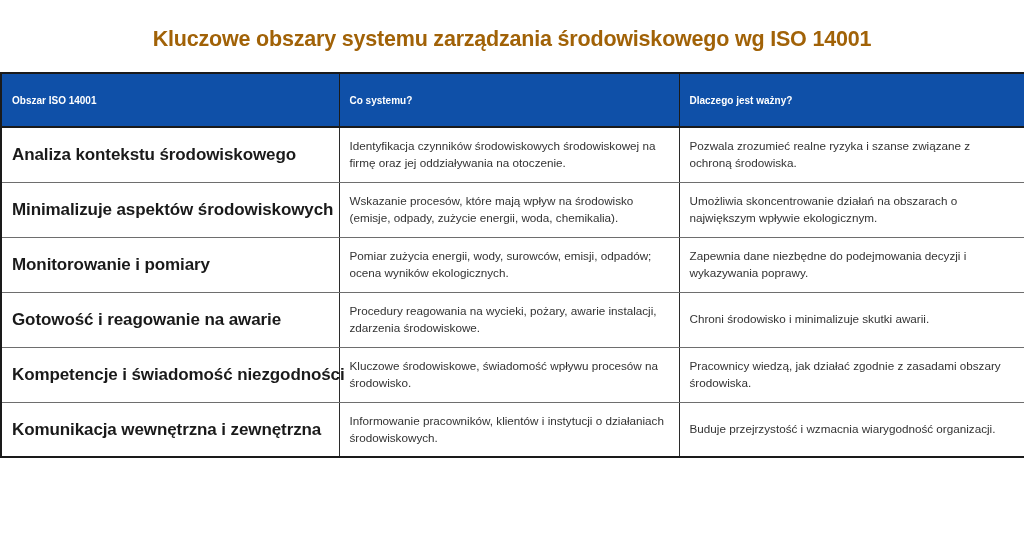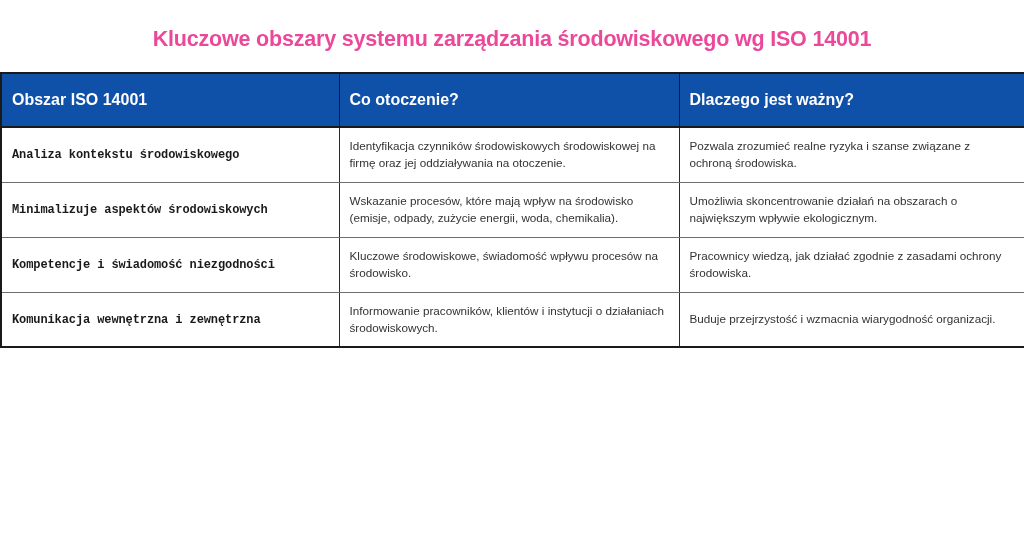--- a/index.html
+++ b/index.html
@@ -22,42 +22,42 @@
     box-sizing: border-box;
   }
 
   .page-title {
     width: 1024px;
     height: 38px;
     line-height: 38px;
     text-align: center;
     font-size: 21.5px;
     font-weight: bold;
-    color: #ec4899;
+    color: #a16207;
     letter-spacing: -0.2px;
     white-space: nowrap;
     overflow: hidden;
     margin-top: 20px;
   }
 
   table.iso-table {
     border-collapse: collapse;
     table-layout: fixed;
     width: 1024px;
     margin: 0;
   }
 
   table.iso-table col.c1 { width: 338px; }
   table.iso-table col.c2 { width: 340px; }
   table.iso-table col.c3 { width: 346px; }
 
   table.iso-table thead th {
     background: #0F50A8;
     color: #ffffff;
-    font-size: 16px;
+    font-size: 10px;
     font-weight: bold;
     text-align: left;
     vertical-align: middle;
     height: 54px;
     padding: 0 0 0 10px;
     box-sizing: border-box;
     border: 1px solid #1a1a1a;
     border-top: 2px solid #1a1a1a;
     border-bottom: 2px solid #1a1a1a;
     white-space: nowrap;
@@ -73,26 +73,25 @@
     border-left: 1px solid #2b2b2b;
     border-right: 1px solid #2b2b2b;
     border-top: 1px solid #6e6e6e;
     border-bottom: 1px solid #6e6e6e;
     background: #ffffff;
     padding: 4px 12px 4px 10px;
   }
 
   table.iso-table tbody td.col-area {
     border-left: 2px solid #1a1a1a;
-    font-size: 12px;
+    font-size: 17px;
     font-weight: bold;
     color: #1a1a1a;
     letter-spacing: -0.1px;
     white-space: nowrap;
-    font-family: Liberation Mono, monospace;
   }
 
   table.iso-table tbody td.col-scope,
   table.iso-table tbody td.col-why {
     font-size: 11.7px;
     font-weight: normal;
     color: #333333;
     line-height: 1.45;
   }
 
@@ -113,39 +112,49 @@
 
   <table class="iso-table">
     <colgroup>
       <col class="c1">
       <col class="c2">
       <col class="c3">
     </colgroup>
     <thead>
       <tr>
         <th class="first">Obszar ISO 14001</th>
-        <th>Co otoczenie?</th>
+        <th>Co systemu?</th>
         <th class="last">Dlaczego jest ważny?</th>
       </tr>
     </thead>
     <tbody>
       <tr>
         <td class="col-area">Analiza kontekstu środowiskowego</td>
         <td class="col-scope">Identyfikacja czynników środowiskowych środowiskowej na firmę oraz jej oddziaływania na otoczenie.</td>
         <td class="col-why">Pozwala zrozumieć realne ryzyka i szanse związane z ochroną środowiska.</td>
       </tr>
       <tr>
         <td class="col-area">Minimalizuje aspektów środowiskowych</td>
         <td class="col-scope">Wskazanie procesów, które mają wpływ na środowisko (emisje, odpady, zużycie energii, woda, chemikalia).</td>
         <td class="col-why">Umożliwia skoncentrowanie działań na obszarach o największym wpływie ekologicznym.</td>
       </tr>
       <tr>
+        <td class="col-area">Monitorowanie i pomiary</td>
+        <td class="col-scope">Pomiar zużycia energii, wody, surowców, emisji, odpadów; ocena wyników ekologicznych.</td>
+        <td class="col-why">Zapewnia dane niezbędne do podejmowania decyzji i wykazywania poprawy.</td>
+      </tr>
+      <tr>
+        <td class="col-area">Gotowość i reagowanie na awarie</td>
+        <td class="col-scope">Procedury reagowania na wycieki, pożary, awarie instalacji, zdarzenia środowiskowe.</td>
+        <td class="col-why">Chroni środowisko i minimalizuje skutki awarii.</td>
+      </tr>
+      <tr>
         <td class="col-area">Kompetencje i świadomość niezgodności</td>
         <td class="col-scope">Kluczowe środowiskowe, świadomość wpływu procesów na środowisko.</td>
-        <td class="col-why">Pracownicy wiedzą, jak działać zgodnie z zasadami ochrony środowiska.</td>
+        <td class="col-why">Pracownicy wiedzą, jak działać zgodnie z zasadami obszary środowiska.</td>
       </tr>
       <tr>
         <td class="col-area">Komunikacja wewnętrzna i zewnętrzna</td>
         <td class="col-scope">Informowanie pracowników, klientów i instytucji o działaniach środowiskowych.</td>
         <td class="col-why">Buduje przejrzystość i wzmacnia wiarygodność organizacji.</td>
       </tr>
     </tbody>
   </table>
 
 </div>

